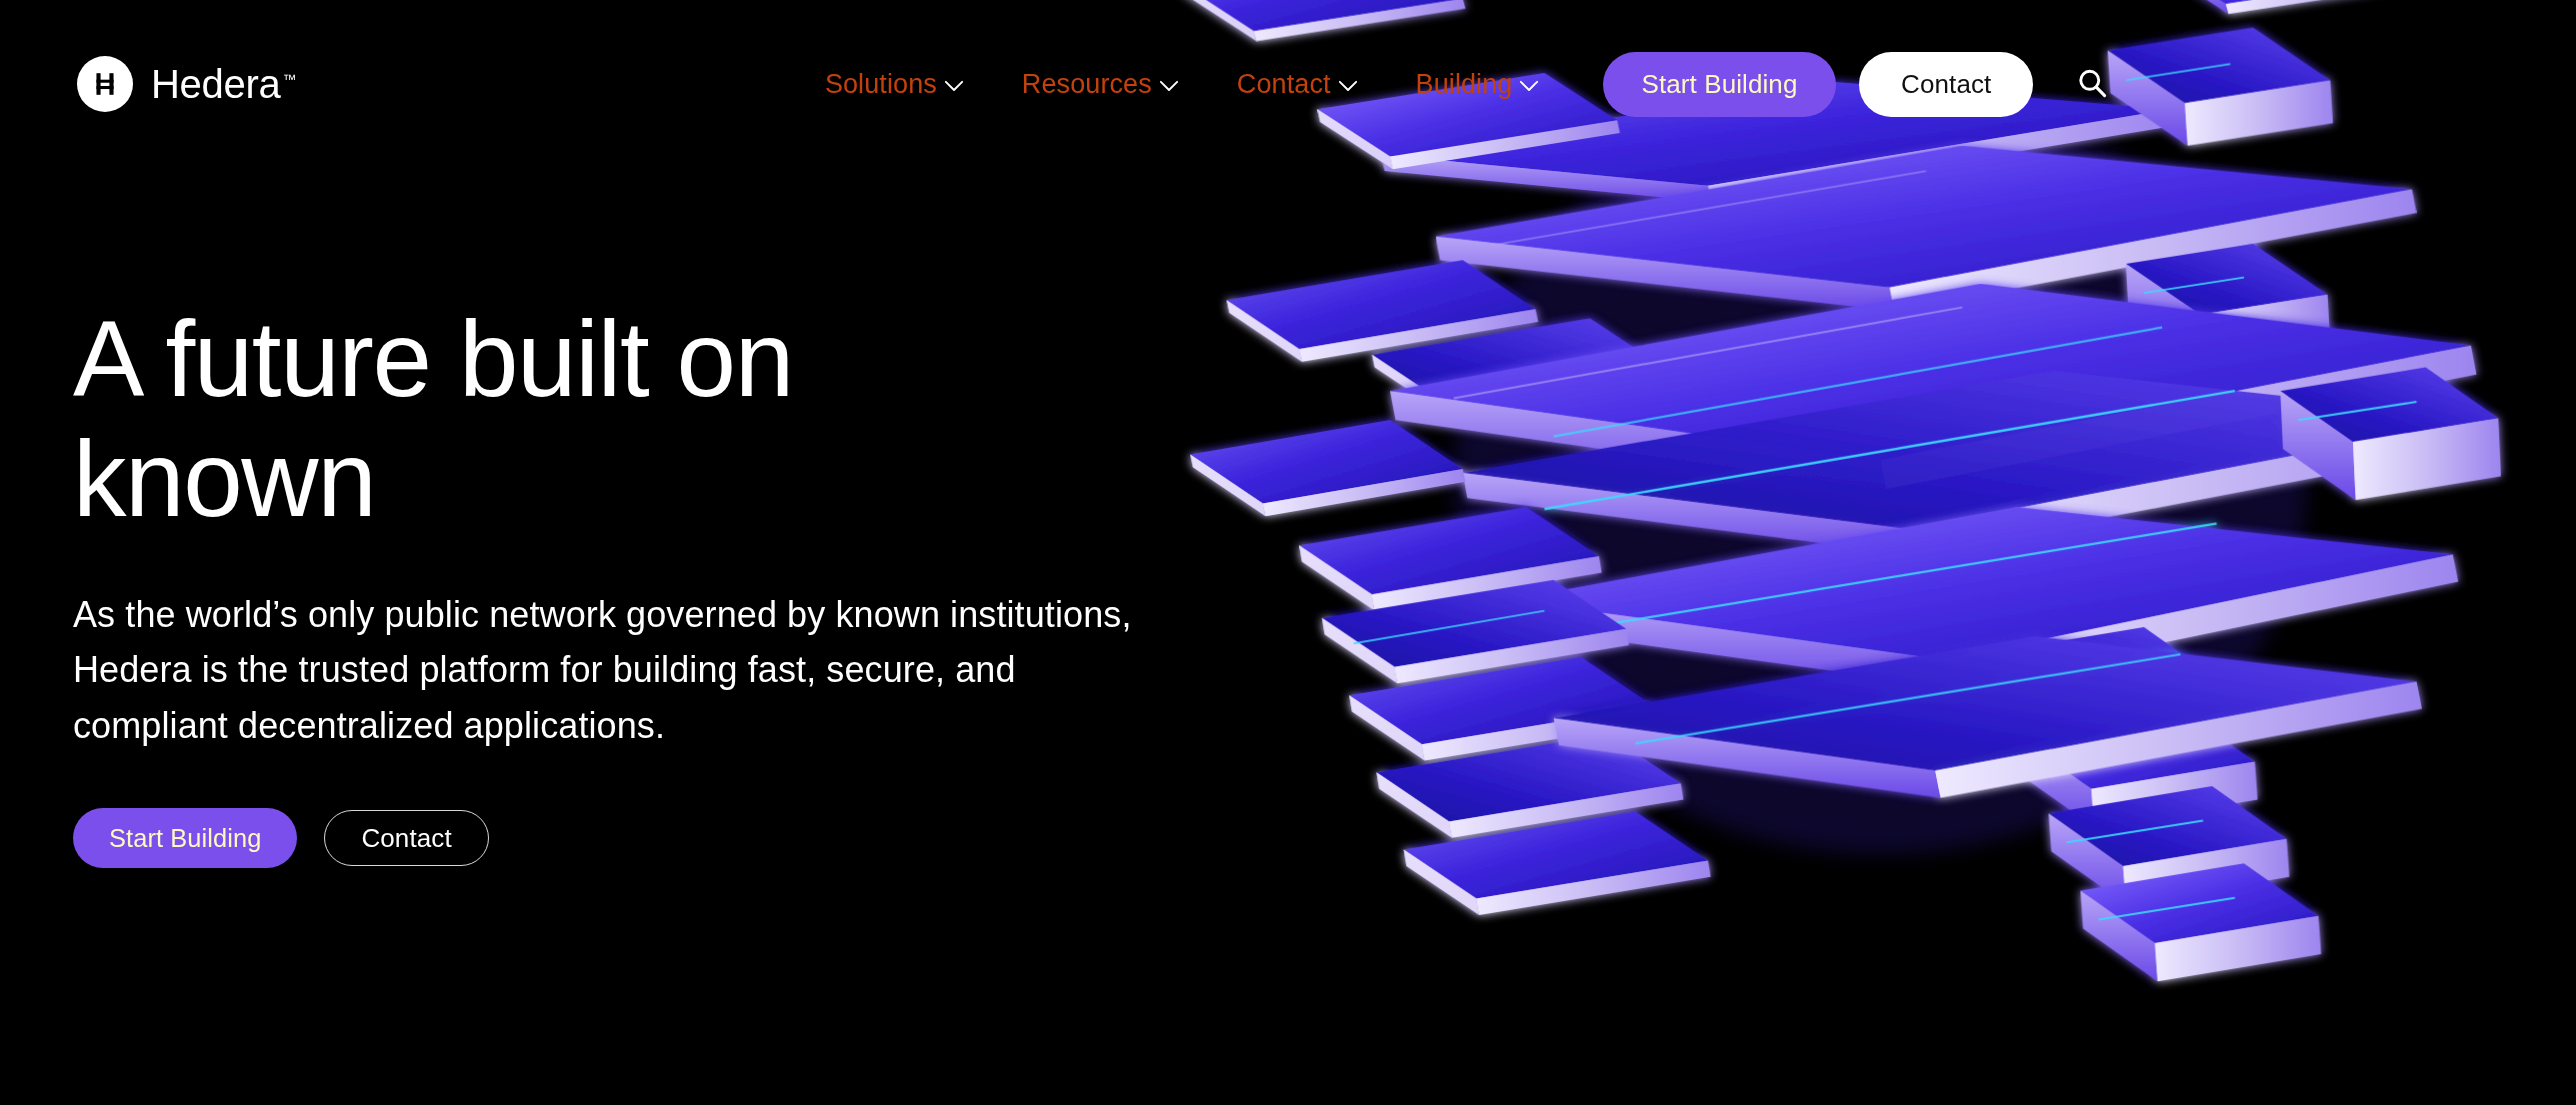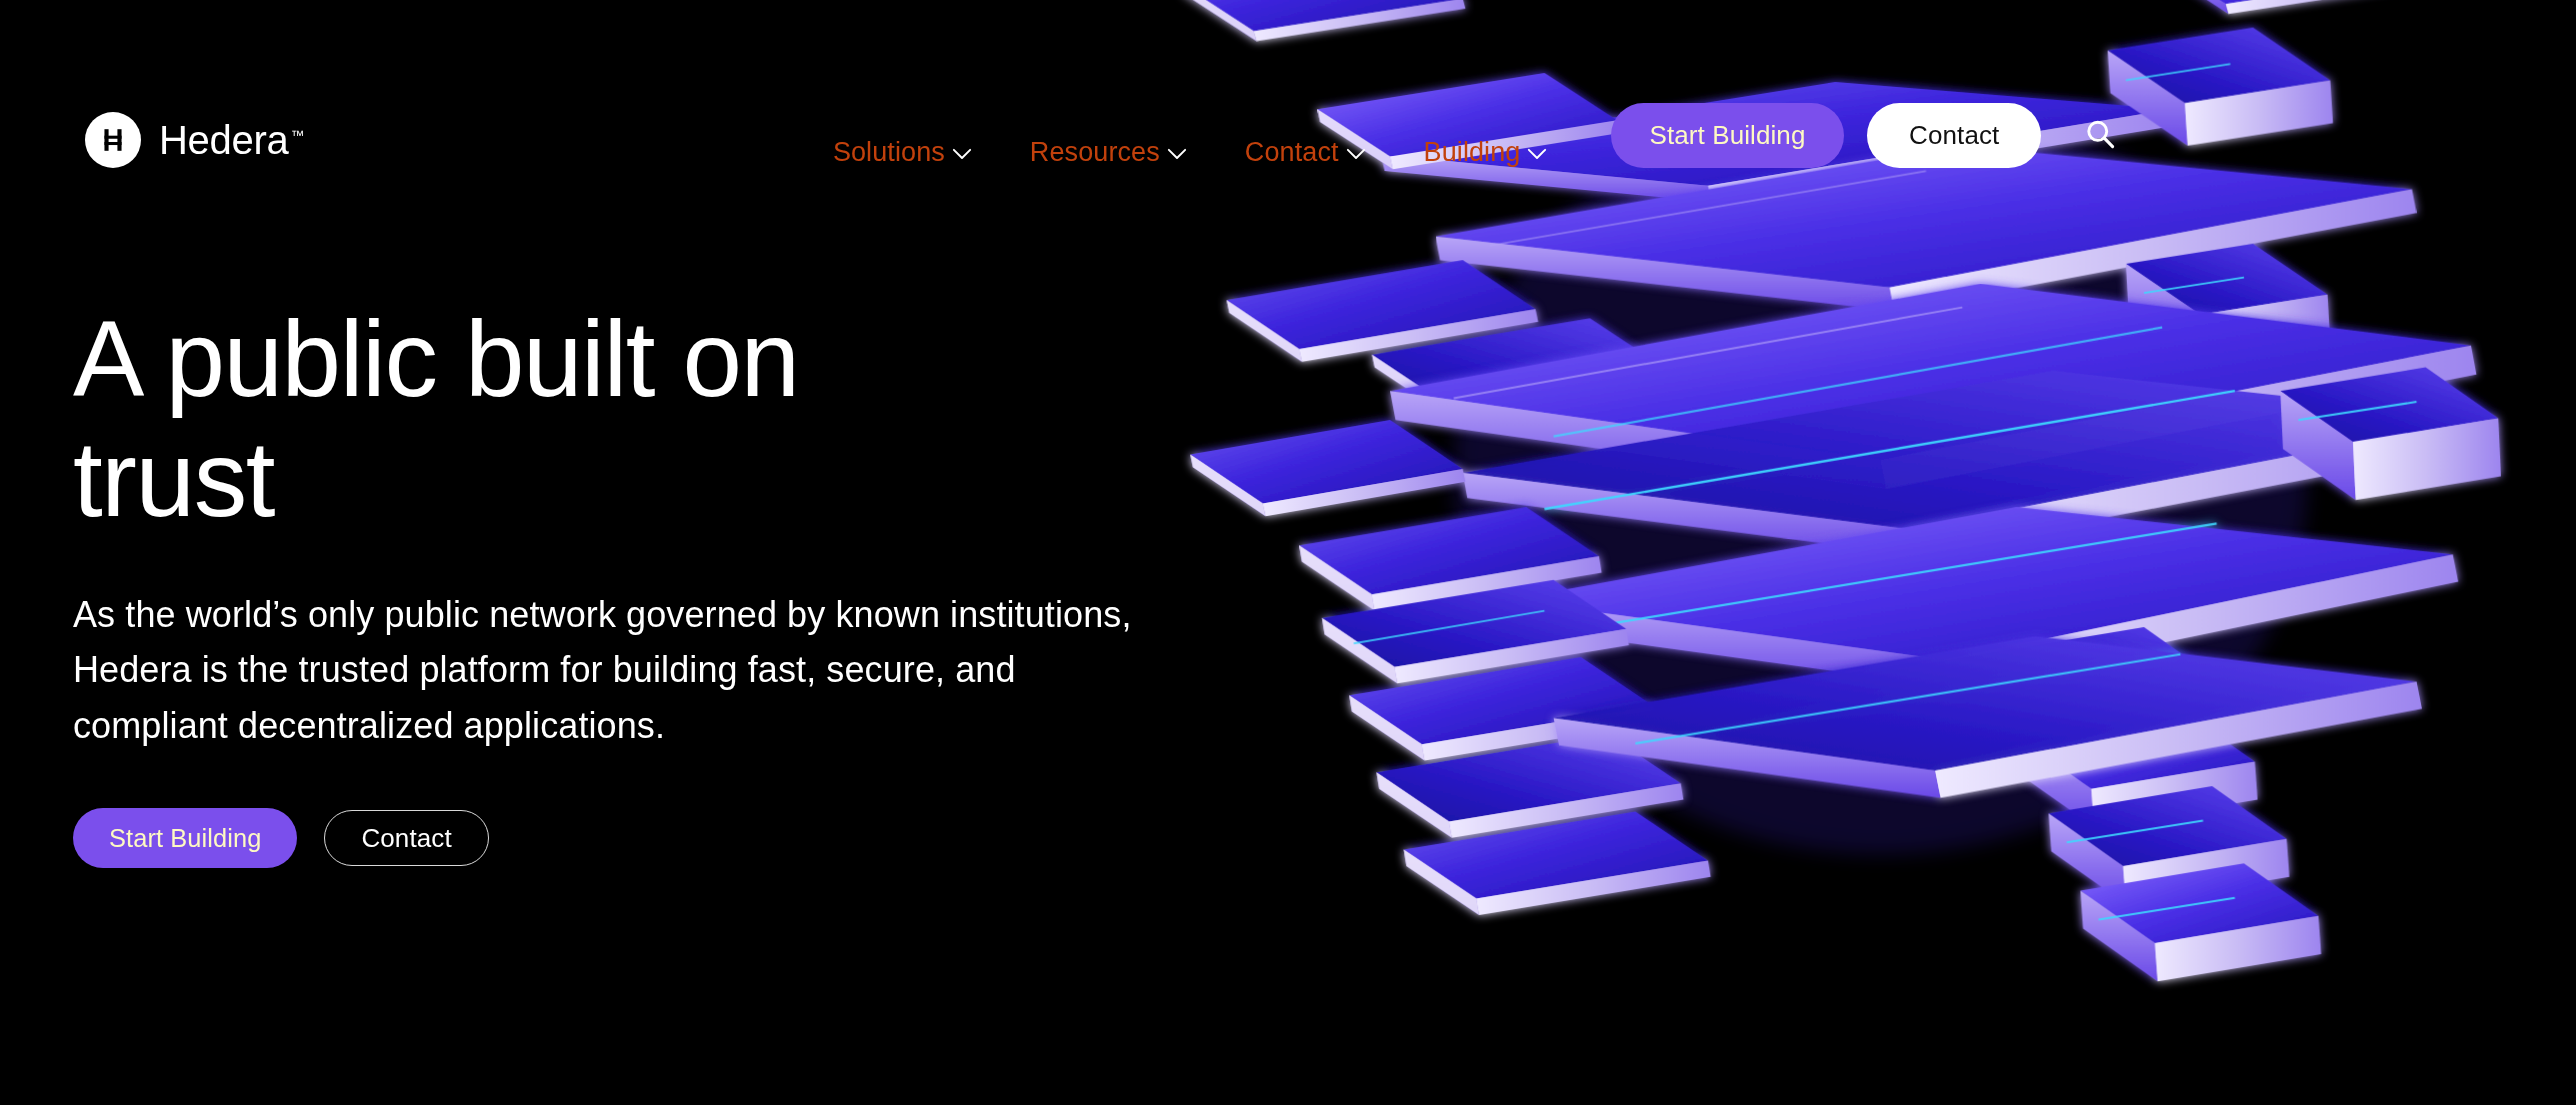--- a/index.html
+++ b/index.html
@@ -17,23 +17,23 @@
   .hero-graphic {
     position:absolute;
     left:1163px; top:-36px;
     width:1417px; height:1090px;
     pointer-events:none;
   }
   .hero-graphic svg { display:block; width:100%; height:100%; overflow:visible; }
 
   
   .site-header {
-    position:absolute; left:12px; top:0;
+    position:absolute; left:4px; top:0;
     width:2169px; height:168px;
-    display:flex; align-items:flex-end;
+    display:flex; align-items:center;
     padding:0 56px 0 73px;
     z-index:40;
   }
 
   .brand { display:flex; align-items:center; gap:18px; text-decoration:none; }
   .brand-mark {
     width:56px; height:56px; border-radius:50%;
     background:#fff;
     display:flex; align-items:center; justify-content:center;
     flex:none;
@@ -403,21 +403,21 @@
           <svg width="36" height="36" viewBox="0 0 40 40">
             <circle cx="17.5" cy="17" r="10" fill="none" stroke="#fff" stroke-width="3.2"></circle>
             <line x1="24.8" y1="24.6" x2="34" y2="34" stroke="#fff" stroke-width="3.4" stroke-linecap="round"></line>
           </svg>
         </span>
       </button>
     </div>
   </header>
 
   <section class="hero">
-    <h1 class="hero-title">A public built on trust</h1>
+    <h1 class="hero-title">A future built on known</h1>
     <p class="hero-sub">As the world’s only public network governed by known institutions, Hedera is the trusted platform for building fast, secure, and compliant decentralized applications.</p>
     <div class="hero-cta">
       <a class="btn btn-primary" href="#">Start Building</a>
       <a class="btn btn-outline" href="#">Contact</a>
     </div>
   </section>
 
 </div>
 
 

